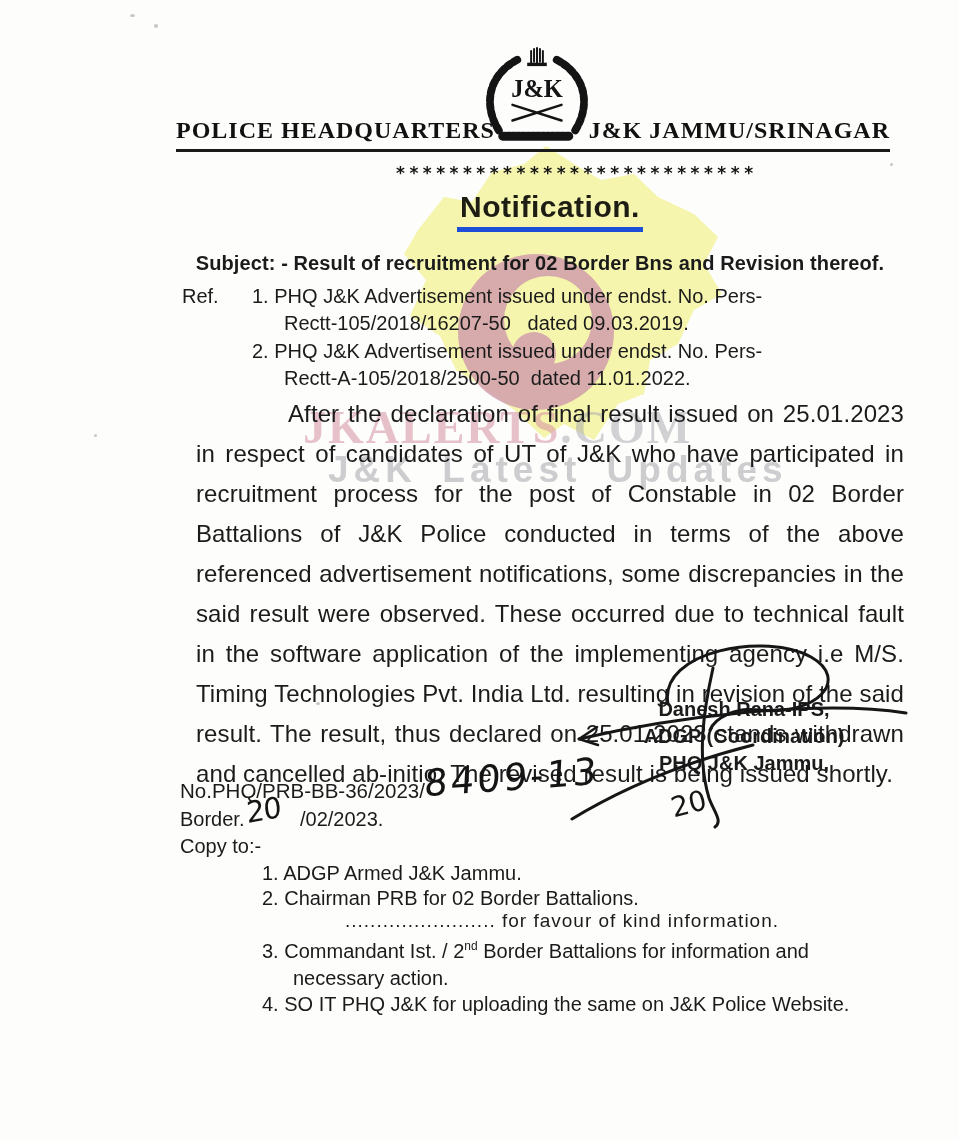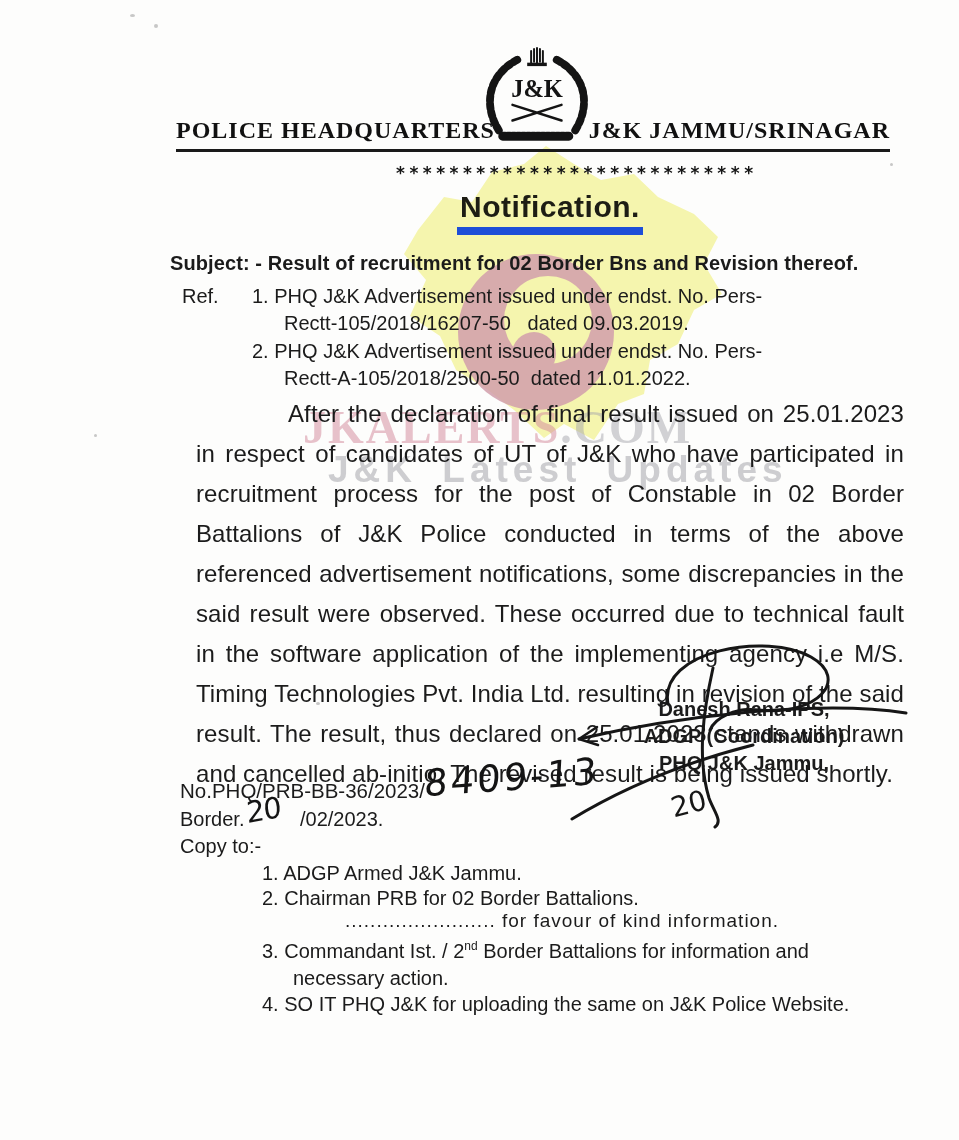--- a/index.html
+++ b/index.html
@@ -20,26 +20,26 @@
     letter-spacing:1px;color:#111;
     border-bottom:3px solid #1a1a1a;padding-bottom:5px;gap:12px;
   }
   .crest{left:472px;top:46px;width:130px;height:102px;background:#fdfdfc00;}
 
   .stars{left:396px;top:163px;font-size:17px;font-weight:bold;letter-spacing:4.5px;color:#161616;font-family:"DejaVu Sans",sans-serif;}
 
   .title-wrap{left:428px;top:190px;width:244px;text-align:center;}
   .title{
     display:inline-block;font-size:30px;font-weight:bold;color:#1d1d14;
-    border-bottom:8px solid #1d4ed8;padding:0 3px 3px 3px;letter-spacing:0.5px;
+    border-bottom:5px solid #1d4ed8;padding:0 3px 3px 3px;letter-spacing:0.5px;
   }
 
   .doc-line{font-size:20px;line-height:26px;white-space:pre;}
 
-  .subject{left:170px;top:252px;width:740px;font-size:20px;font-weight:bold;letter-spacing:0.1px;}
+  .subject{left:170px;top:252px;width:740px;font-size:20px;font-weight:bold;letter-spacing:0.1px;text-align:center;}
 
   .body-par{
     left:196px;top:394px;width:708px;
     font-size:24px;line-height:40px;text-align:justify;text-indent:92px;
     letter-spacing:0.1px;
   }
 
   .sig-block{left:610px;top:696px;width:268px;text-align:center;font-weight:bold;font-size:20px;line-height:27px;}
 
   .hand{

